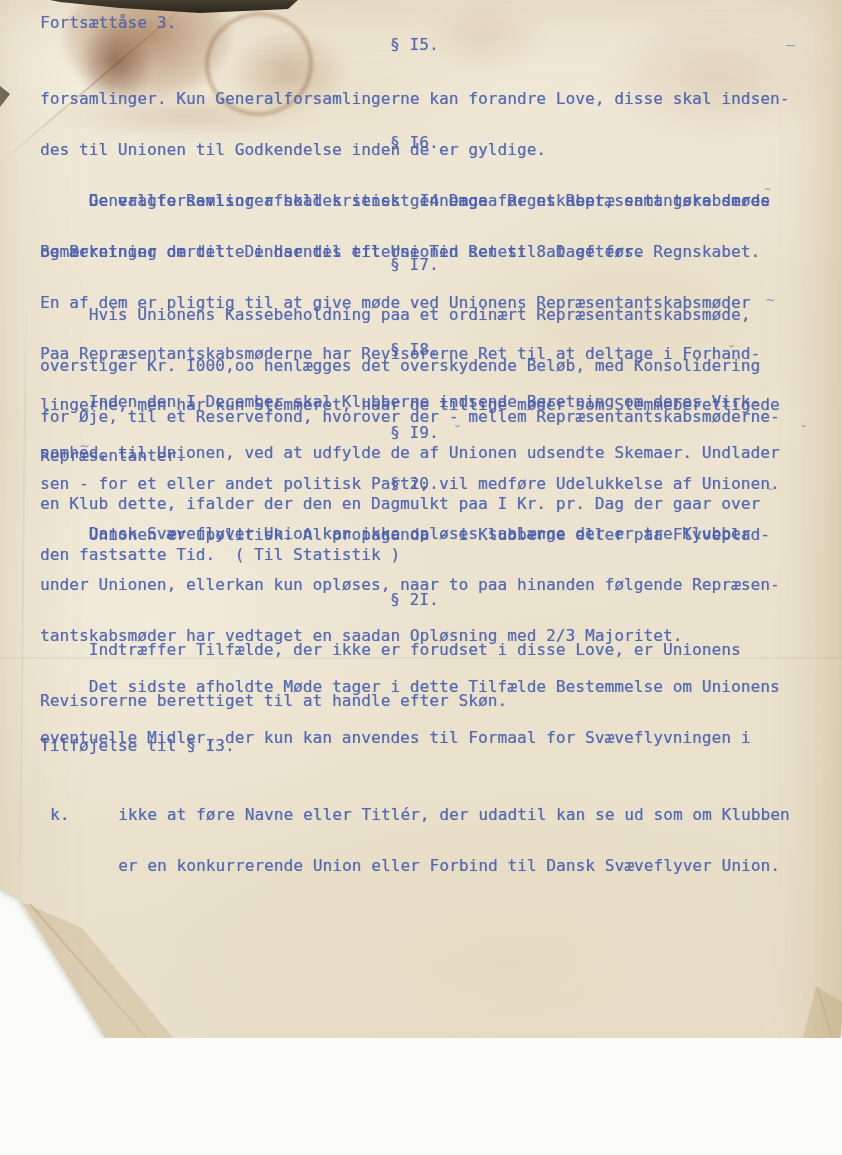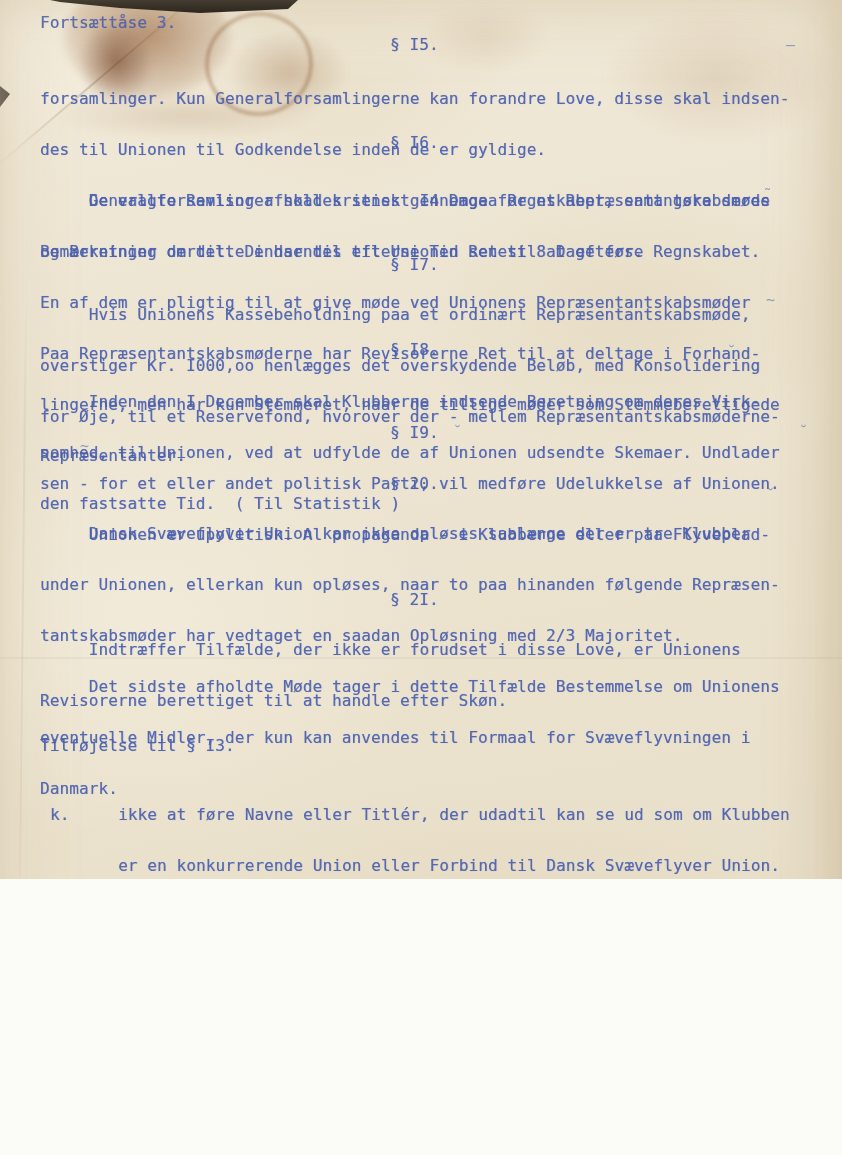--- a/index.html
+++ b/index.html
@@ -1,16 +1,16 @@
 <!DOCTYPE html>
 <html><head>
 <meta charset="utf-8">
 <style>
   html,body{margin:0;padding:0;background:#fbfbf8;}
-  #stage{position:relative;width:842px;height:879px;overflow:hidden;
+  #stage{position:relative;width:842px;height:1038px;overflow:hidden;
          font-family:"DejaVu Sans Mono","Liberation Mono",monospace;}
   .paper-wrap{position:absolute;inset:0;filter:drop-shadow(0 2px 3px rgba(110,100,75,0.35));}
   .paper{position:absolute;left:0;top:0;width:842px;height:1130px;
          background:linear-gradient(170deg,#f1ead9 0%,#ede5d2 30%,#eae1cc 70%,#e7ddc7 100%);
          clip-path:polygon(0 0,842px 0,842px 1020px,833px 1108px,803px 1127px,162px 1128px,18px 897px,0 889px);}
   .mottle{position:absolute;inset:0;pointer-events:none;background:
       radial-gradient(ellipse 320px 200px at 75% 28%,rgba(213,193,153,0.22),transparent 70%),
       radial-gradient(ellipse 420px 320px at 18% 55%,rgba(255,252,240,0.30),transparent 70%),
       radial-gradient(ellipse 520px 260px at 60% 85%,rgba(208,188,148,0.16),transparent 70%),
       radial-gradient(ellipse 260px 160px at 40% 8%,rgba(214,196,158,0.18),transparent 70%);}
@@ -108,37 +108,37 @@
       <div class="txt block" style="top:272px">
         <div>     Hvis Unionens Kassebeholdning paa et ordinært Repræsentantskabsmøde,</div>
         <div>overstiger Kr. I000,oo henlægges det overskydende Beløb, med Konsolidering</div>
         <div>for Øje, til et Reservefond, hvorover der - mellem Repræsentantskabsmøderne-</div>
       </div>
 
       <div class="txt heading" style="top:341px">§ I8.</div>
       <div class="txt block" style="top:359px">
         <div>     Inden den I December skal Klubberne indsende Beretning om deres Virk-</div>
         <div>somhed, til Unionen, ved at udfylde de af Unionen udsendte Skemaer. Undlader</div>
+        <div>en Klub dette, ifalder der den en Dagmulkt paa I Kr. pr. Dag der gaar over</div>
         <div>den fastsatte Tid.  ( Til Statistik )</div>
       </div>
 
       <div class="txt heading" style="top:424px">§ I9.</div>
       <div class="txt block" style="top:441px">
         <div>sen - for et eller andet politisk Parti, vil medføre Udelukkelse af Unionen.</div>
         <div>     Unionen er upolitisk. Al propaganda - i Klubberne eller paa Flyveplad-</div>
       </div>
 
       <div class="txt heading" style="top:475px">§ 20.</div>
       <div class="txt block" style="top:491px">
         <div>     Dansk Svæveflyver Union kan ikke opløses saalænge der er tre Klubber</div>
         <div>under Unionen, ellerkan kun opløses, naar to paa hinanden følgende Repræsen-</div>
         <div>tantskabsmøder har vedtaget en saadan Opløsning med 2/3 Majoritet.</div>
         <div>     Det sidste afholdte Møde tager i dette Tilfælde Bestemmelse om Unionens</div>
         <div>eventuelle Midler, der kun kan anvendes til Formaal for Svæveflyvningen i</div>
-        <div>Danmark.</div>
       </div>
 
       <div class="txt heading" style="top:591px">§ 2I.</div>
       <div class="txt block" style="top:607px">
         <div>     Indtræffer Tilfælde, der ikke er forudset i disse Love, er Unionens</div>
         <div>Revisorerne berettiget til at handle efter Skøn.</div>
       </div>
 
       <div class="txt block" style="top:737px">Tilføjelse til § I3.</div>
       <div class="txt" style="top:772px;left:50px">

